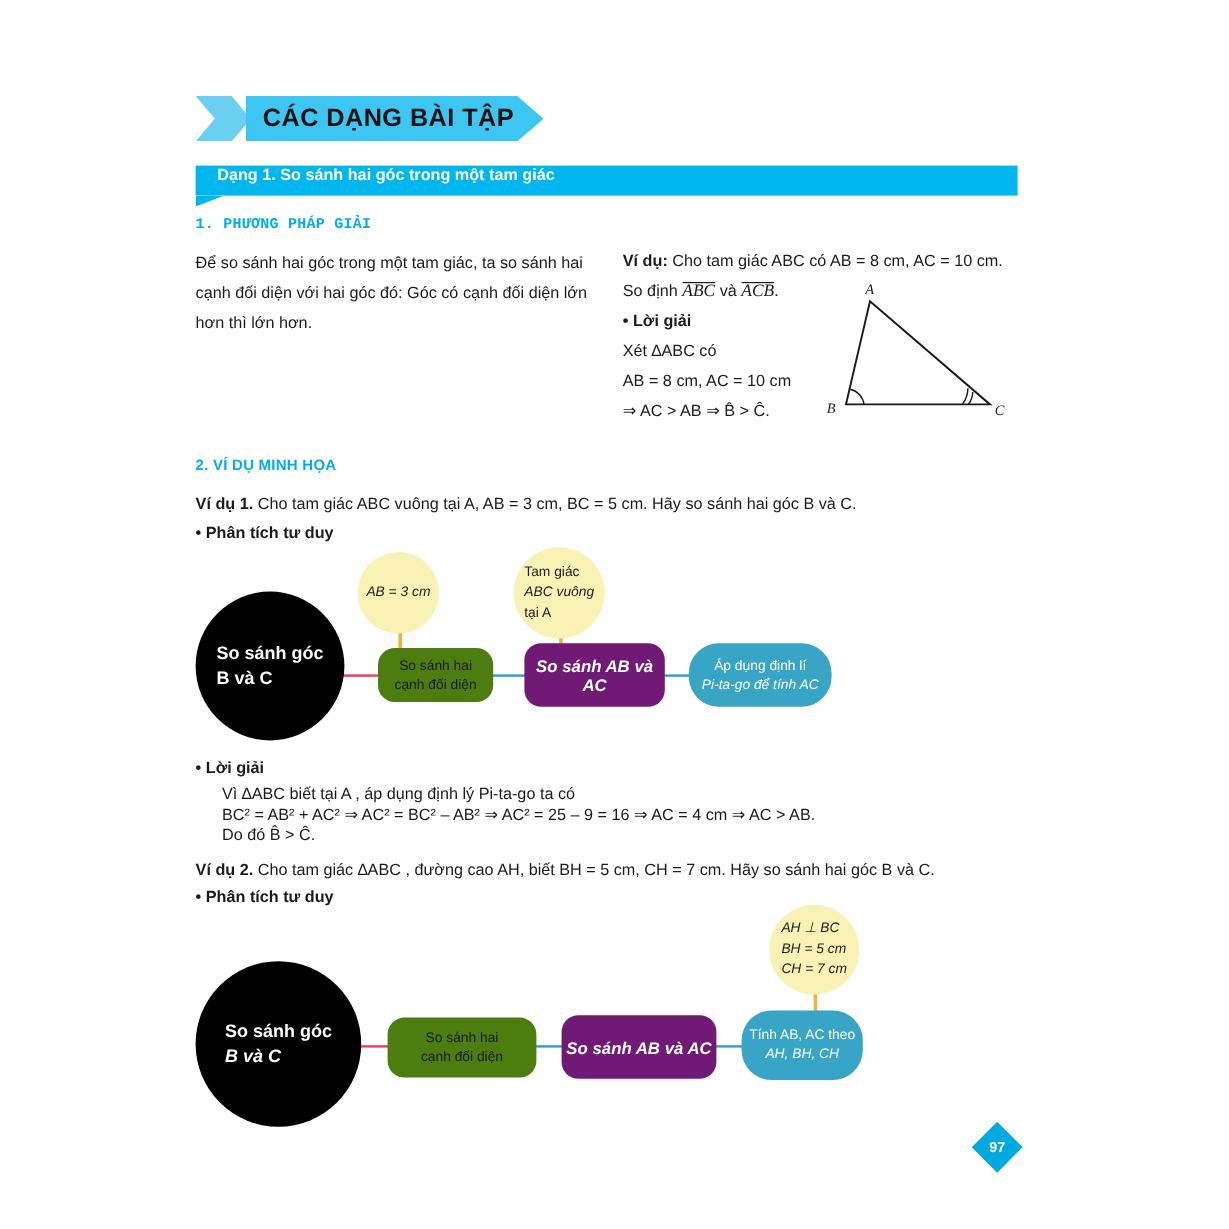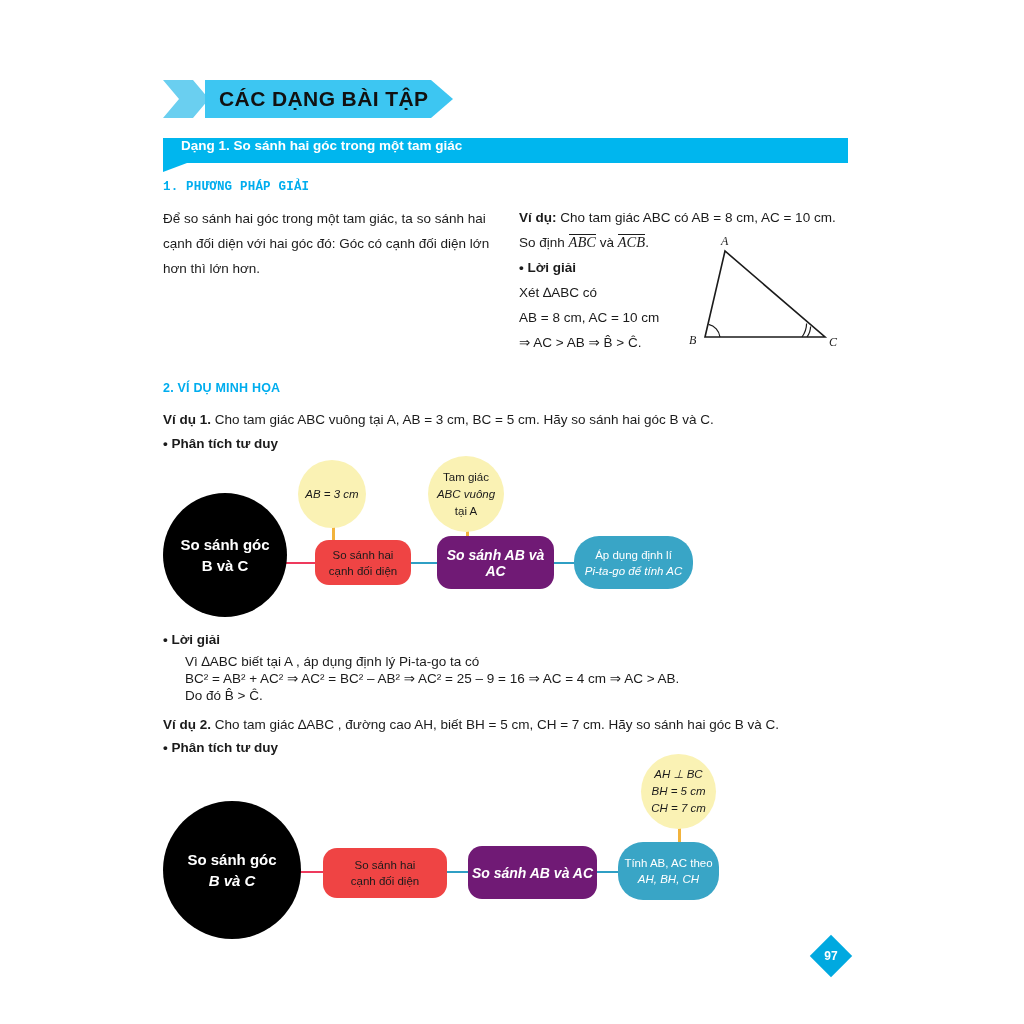--- a/index.html
+++ b/index.html
@@ -77,34 +77,34 @@
   .txt {
     position:absolute; font-size:13.5px; line-height:24px; color:#1b1b1b;
   }
   .bullet-head { font-weight:bold; }
 
   
   .flow { position:absolute; }
 
   .node-circle {
     position:absolute; border-radius:50%;
-    display:flex; align-items:center; justify-content:center; text-align:center;
+    display:flex; align-items:center; justify-content:center; text-align:left;
   }
   .pink {
     background:#000000; color:#fff; font-weight:bold; font-size:15px; line-height:21px;
   }
   .yellow {
     background:#FAF2B4; color:#1b1b1b; font-size:11.5px; line-height:17px;
   }
   .node-box {
     position:absolute; border-radius:14px;
     display:flex; align-items:center; justify-content:center; text-align:center;
     line-height:16px;
   }
-  .orange { background:#ef4444; color:#1b1b1b; font-size:11.5px; }
+  .orange { background:#4d7c0f; color:#1b1b1b; font-size:11.5px; }
   .teal   { background:#701a75; color:#fff; font-size:14px;font-weight:bold; }
   .teal2  { background:#39A5C6; color:#fff; font-size:11.5px;border-radius:25px; }
 
   .conn { position:absolute; }
   .conn-h-pink { background:#EE3A5D; height:2px; }
   .conn-h-teal { background:#2F9FC4; height:2px; }
   .conn-v-yel  { background:#F2B33C; width:3px; }
 
   
   .pagenum-wrap { position:absolute; left:810px; top:935px; width:42px; height:42px; }

